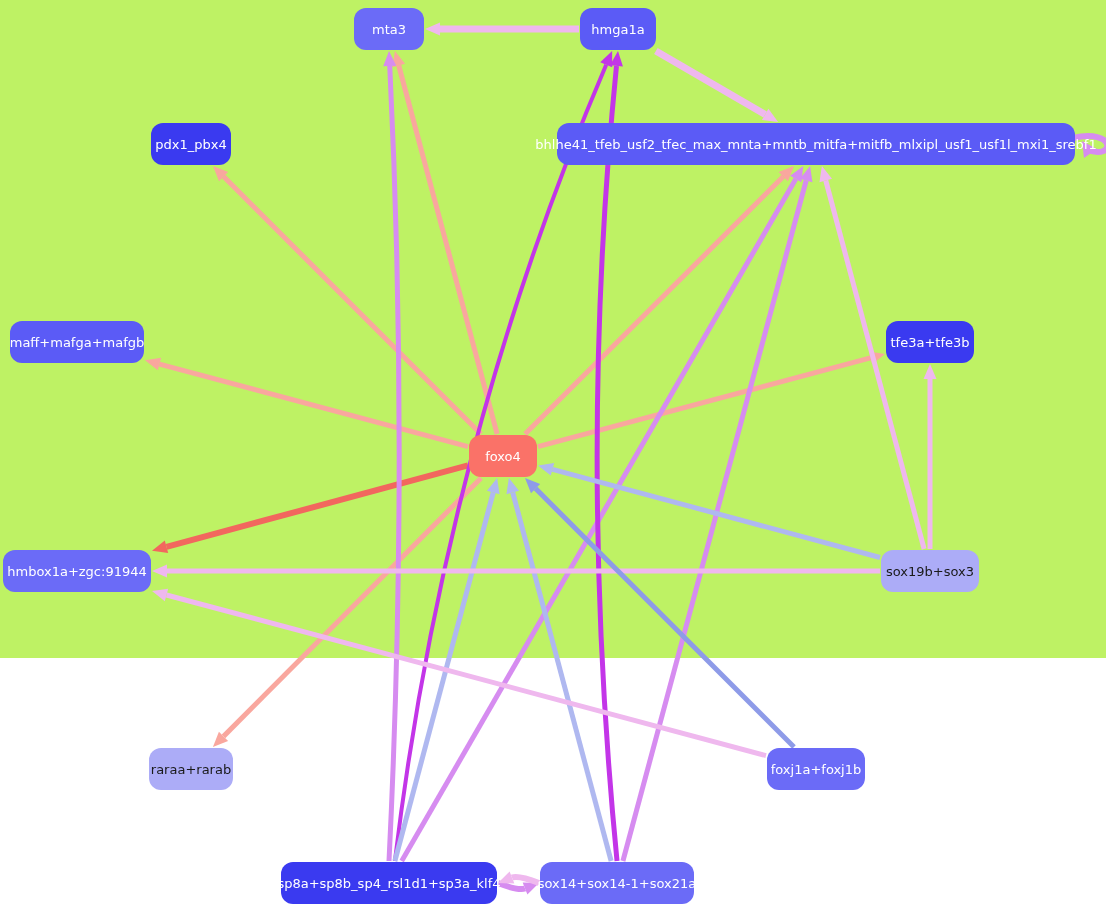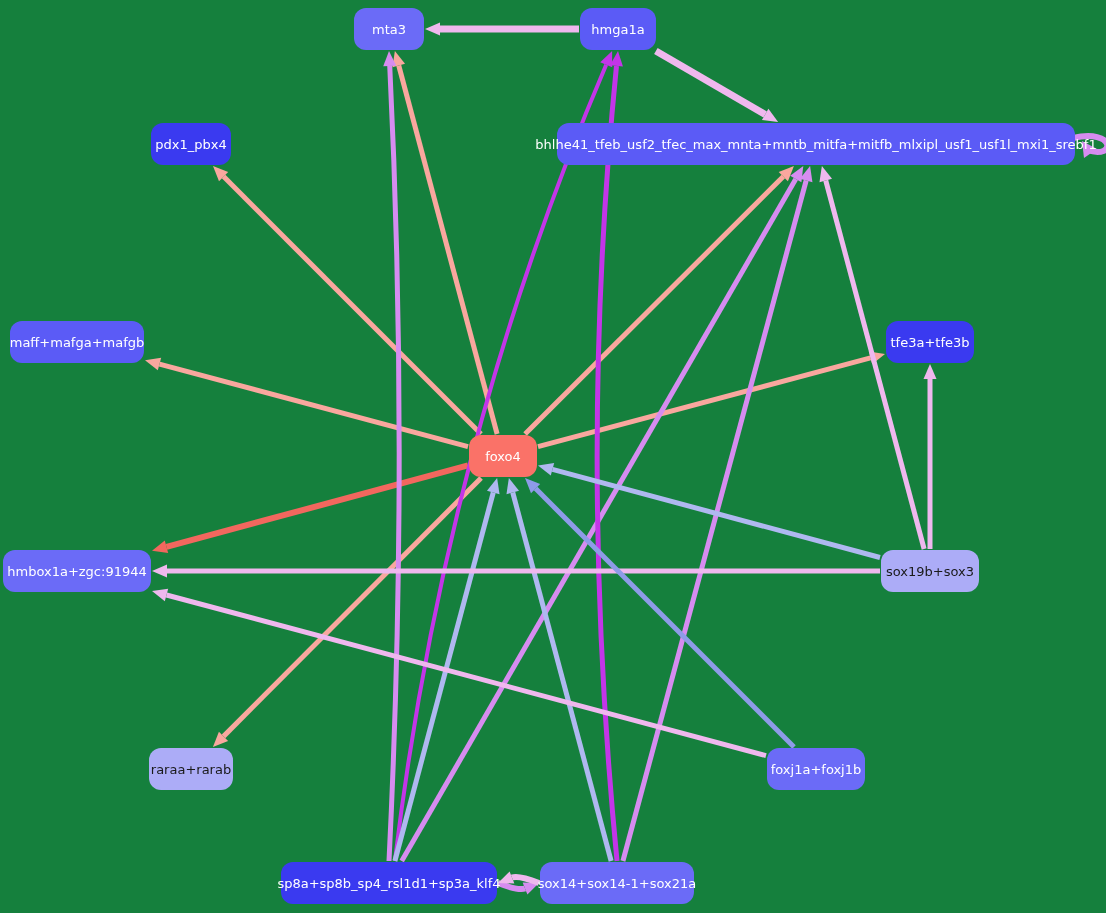--- a/index.html
+++ b/index.html
@@ -1,18 +1,18 @@
 <!DOCTYPE html>
 <html><head>
 <meta charset="utf-8">
 <style>
   html,body{margin:0;padding:0;background:#ffffff;}
   body{width:1106px;height:913px;overflow:hidden;
        font-family:"DejaVu Sans","Liberation Sans",sans-serif;}
-  #canvas{position:relative;width:1106px;height:913px;background:#15803d;}
+  #canvas{position:relative;width:1106px;height:658px;background:#bef264;}
   svg#net{position:absolute;left:0;top:0;width:1106px;height:913px;}
   .node-rect{stroke:none;}
   .node-label{font-family:"DejaVu Sans","Liberation Sans",sans-serif;
               text-anchor:middle;dominant-baseline:middle;}
   .edge{fill:none;stroke-linecap:butt;}
   .ahead{stroke:none;}
 </style>
 </head>
 <body>
 

